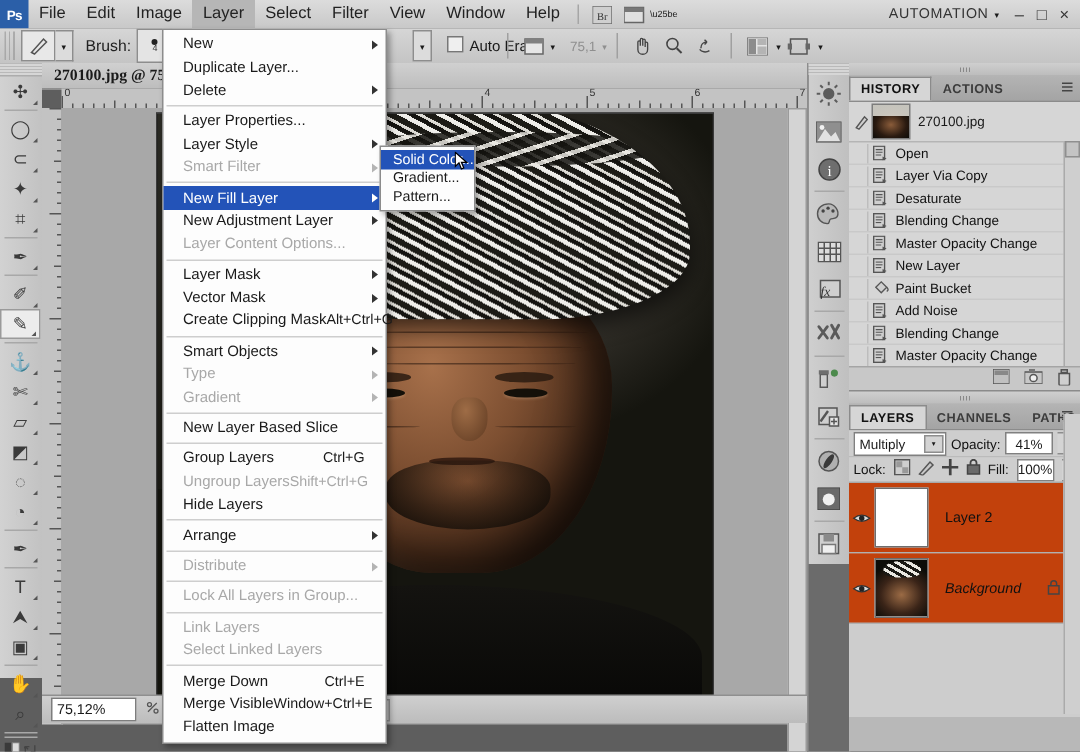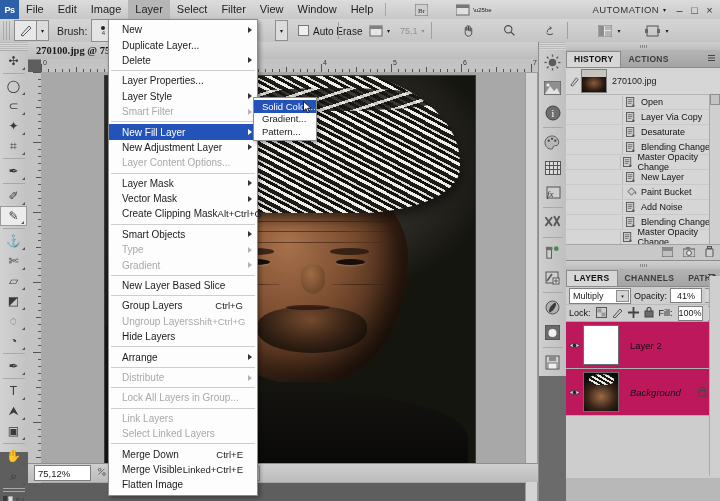--- a/index.html
+++ b/index.html
@@ -19,21 +19,21 @@
   .ps-logo{width:19px;height:19px;background:#2b5fa8;color:#fff;
     font-size:9px;font-weight:bold;display:flex;align-items:center;justify-content:center;
     letter-spacing:-.5px;}
   .mitem{padding:0 7px;height:19px;line-height:19px;font-size:11px;color:#222;cursor:default;}
   .mitem.active{background:#b6b6b6;}
   .mb-sep{width:1px;height:13px;background:#a6a6a6;margin:0 5px;}
   .mb-right{margin-left:auto;display:flex;align-items:center;height:19px;padding-right:3px;}
   .autolbl{font-size:9.5px;letter-spacing:.4px;color:#333;padding:0 4px;}
   .winbtn{width:15px;height:17px;display:flex;align-items:center;justify-content:center;
     font-size:11px;color:#333;}
-  .icobox{display:flex;align-items:center;justify-content:flex-end;padding:0 4px;height:19px;margin-left:20px;}
+  .icobox{display:flex;align-items:center;justify-content:flex-end;padding:0 4px;height:19px;}
 
   
   .optbar{position:absolute;left:0;top:19px;width:720px;height:23px;
     background:linear-gradient(#d6d6d6,#c4c4c4);border-bottom:1px solid #8f8f8f;
     display:flex;align-items:center;padding-left:3px;}
   .grip{width:7px;height:19px;background:
      repeating-linear-gradient(to right,#9a9a9a 0 1px,transparent 1px 3px);opacity:.7;}
   .toolwell{width:21px;height:19px;border:1px solid #8d8d8d;background:#e8e8e8;
     display:flex;align-items:center;justify-content:center;margin-left:4px;}
   .tinybtn{width:11px;height:19px;border:1px solid #8d8d8d;border-left:none;background:#dcdcdc;
@@ -152,21 +152,21 @@
   .pmenu{position:absolute;right:3px;top:4px;font-size:8px;color:#444;}
 
   
   .historybody{background:#d6d6d6;height:192px;position:relative;overflow:hidden;
     border-bottom:1px solid #8b8b8b;}
   .hsnap{display:flex;align-items:center;height:26px;border-bottom:1px solid #b5b5b5;padding-left:2px;}
   .hsnap .brushico{width:13px;height:20px;display:flex;align-items:center;justify-content:center;}
   .hthumb{width:24px;height:22px;border:1px solid #7d7d7d;margin-right:5px;overflow:hidden;position:relative;}
   .hthumb .mini{position:absolute;inset:0;}
   .hrow{display:flex;align-items:center;height:14px;font-size:9px;color:#111;
-    border-bottom:1px solid #c9c9c9;padding-left:44px;}
+    border-bottom:1px solid #c9c9c9;}
   .hrow.sel{background:#2353b8;color:#fff;}
   .hcheck{width:13px;height:13px;border-right:1px solid #bdbdbd;box-sizing:border-box;
     display:flex;align-items:center;justify-content:center;}
   .hico{width:16px;height:13px;display:flex;align-items:center;justify-content:center;}
   .hlabel{padding-left:2px;font-size:9px;}
   .hscroll{position:absolute;right:0;top:26px;width:10px;bottom:14px;background:#cfcfcf;
     border-left:1px solid #aaa;}
   .hsthumb{width:10px;height:11px;background:#c4c4c4;border:1px solid #8f8f8f;box-sizing:border-box;}
   .hfooter{position:absolute;left:0;right:0;bottom:0;height:15px;background:#c8c8c8;
     border-top:1px solid #a5a5a5;display:flex;align-items:center;justify-content:flex-end;
@@ -181,21 +181,21 @@
   .lselect .arw{position:absolute;right:1px;top:1px;width:11px;height:10px;background:#d4d4d4;
     border:1px solid #8d8d8d;display:flex;align-items:center;justify-content:center;font-size:5px;}
   .lctl-lbl{font-size:9px;color:#111;}
   .numbox{width:30px;height:13px;background:#fff;border:1px solid #808080;font-size:9px;
     display:flex;align-items:center;justify-content:center;}
   .stepper{width:11px;height:13px;background:#d4d4d4;border:1px solid #8d8d8d;border-left:none;
     display:flex;align-items:center;justify-content:center;font-size:5px;}
   .lockrow{height:16px;display:flex;align-items:center;background:#cecece;padding:0 3px;gap:5px;
     border-bottom:1px solid #a9a9a9;}
   .layerrow{height:46px;display:flex;align-items:center;border-bottom:1px solid #b0b0b0;
-    background:#be185d;position:relative;}
+    background:#c2410c;position:relative;}
   .layerrow.sel{background:#2f72c4;}
   .leye{width:17px;display:flex;align-items:center;justify-content:center;}
   .lthumb{width:34px;height:38px;border:1px solid #6d6d6d;background:#fff;overflow:hidden;position:relative;}
   .lname{margin-left:11px;font-size:9.5px;color:#111;}
   .layerrow.sel .lname{color:#fff;font-weight:bold;}
   .lname.italic{font-style:italic;}
   .llock{position:absolute;right:13px;font-size:9px;color:#333;}
   .lscroll{position:absolute;right:0;top:0;width:10px;bottom:0;background:#cfcfcf;border-left:1px solid #aaa;}
 
   
@@ -1173,21 +1173,21 @@
       <div class="mrow dis">
         <span>Select Linked Layers</span>
       </div>
       <div class="msep"></div>
       <div class="mrow">
         <span>Merge Down</span>
         <span class="sc">Ctrl+E</span>
       </div>
       <div class="mrow">
         <span>Merge Visible</span>
-        <span class="sc">Linked+Ctrl+E</span>
+        <span class="sc">Window+Ctrl+E</span>
       </div>
       <div class="mrow">
         <span>Flatten Image</span>
       </div>
     </div>
 
   <div class="submenu" id="fill-submenu">
       <div class="mrow hi">
         <span>Solid Color...</span>
       </div>

